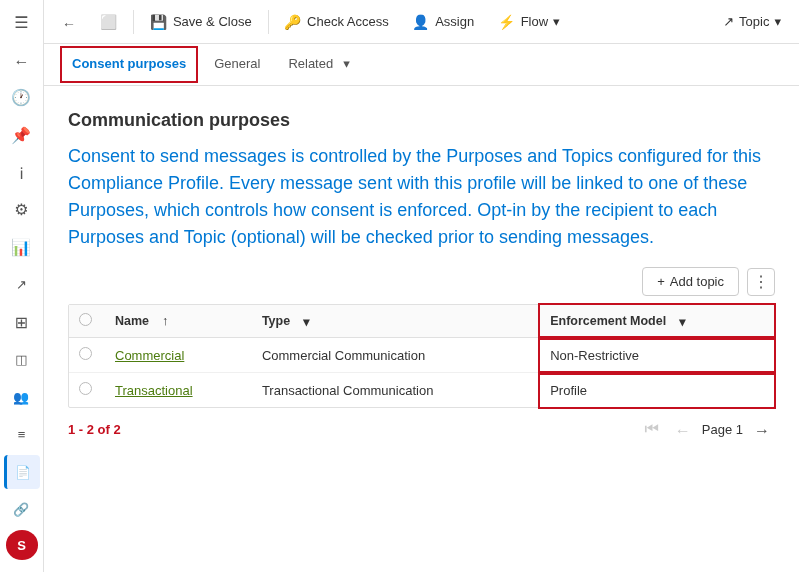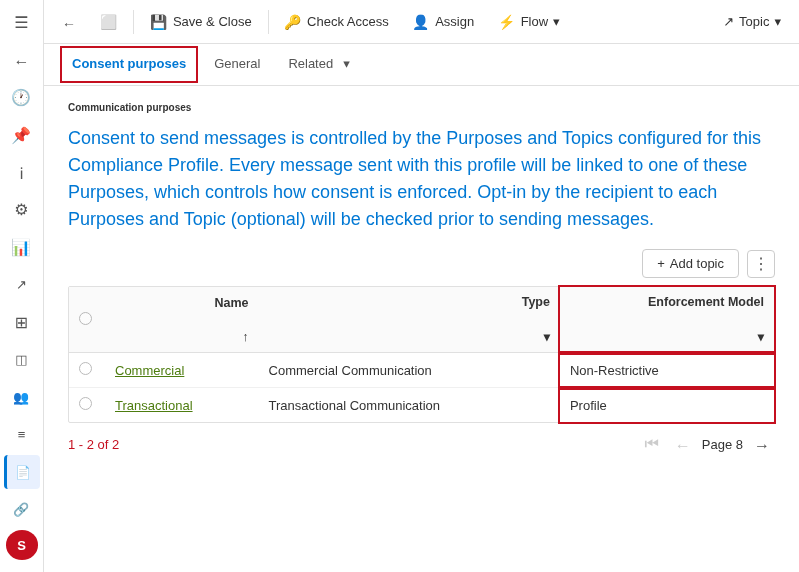--- a/index.html
+++ b/index.html
@@ -103,24 +103,25 @@
 
     
     .content {
       flex: 1;
       overflow-y: auto;
       padding: 16px 24px;
       background: #fff;
     }
 
     .section-title {
-      font-size: 10px;
+      font-size: 18px;
       font-weight: 600;
       color: #333;
       margin-bottom: 12px;
+      margin-top: 8px;
     }
 
     .description-text {
       font-size: 18px;
       color: #0078d4;
       line-height: 1.5;
       margin-bottom: 16px;
     }
 
     
@@ -171,31 +172,31 @@
     .enforcement-header {
       outline: 2px solid #c50f1f;
       outline-offset: 0px;
     }
     .enforcement-cell {
       outline: 2px solid #c50f1f;
       outline-offset: 0px;
       margin-left: 11px;
     }
 
-    .th-sort { display: flex; align-items: flex-end; gap: 20px; cursor: pointer; flex-direction: column; }
+    .th-sort { display: flex; align-items: flex-start; gap: 13px; cursor: pointer; }
 
     
     .pagination {
       display: flex;
       align-items: center;
       justify-content: space-between;
       padding: 10px 0 4px 0;
       font-size: 13px;
     }
-    .page-info { color: #c50f1f; font-weight: 400; margin-top: 8px; }
+    .page-info { color: #c50f1f; font-weight: 700; margin-top: 8px; }
     .page-nav { display: flex; align-items: center; gap: 6px; color: #555; }
     .page-nav-btn {
       background: none; border: none; cursor: pointer; font-size: 16px; color: #555; padding: 2px 5px;
     }
     .page-nav-btn:disabled { color: #ccc; cursor: default; }
     .page-label { font-size: 13px; color: #333; }
 
     
     .content::-webkit-scrollbar { width: 6px; }
     .content::-webkit-scrollbar-thumb { background: #ccc; border-radius: 3px; }
@@ -331,18 +332,18 @@
       </table>
     </div>
 
     <div class="pagination">
       <div>
         <span class="page-info">1 - 2 of 2</span>
       </div>
       <div class="page-nav">
         <button class="page-nav-btn" disabled="">⏮</button>
         <button class="page-nav-btn" disabled="">←</button>
-        <span class="page-label">Page 8</span>
+        <span class="page-label">Page 1</span>
         <button class="page-nav-btn">→</button>
       </div>
     </div>
   </div>
 </div>
 
 </body></html>

